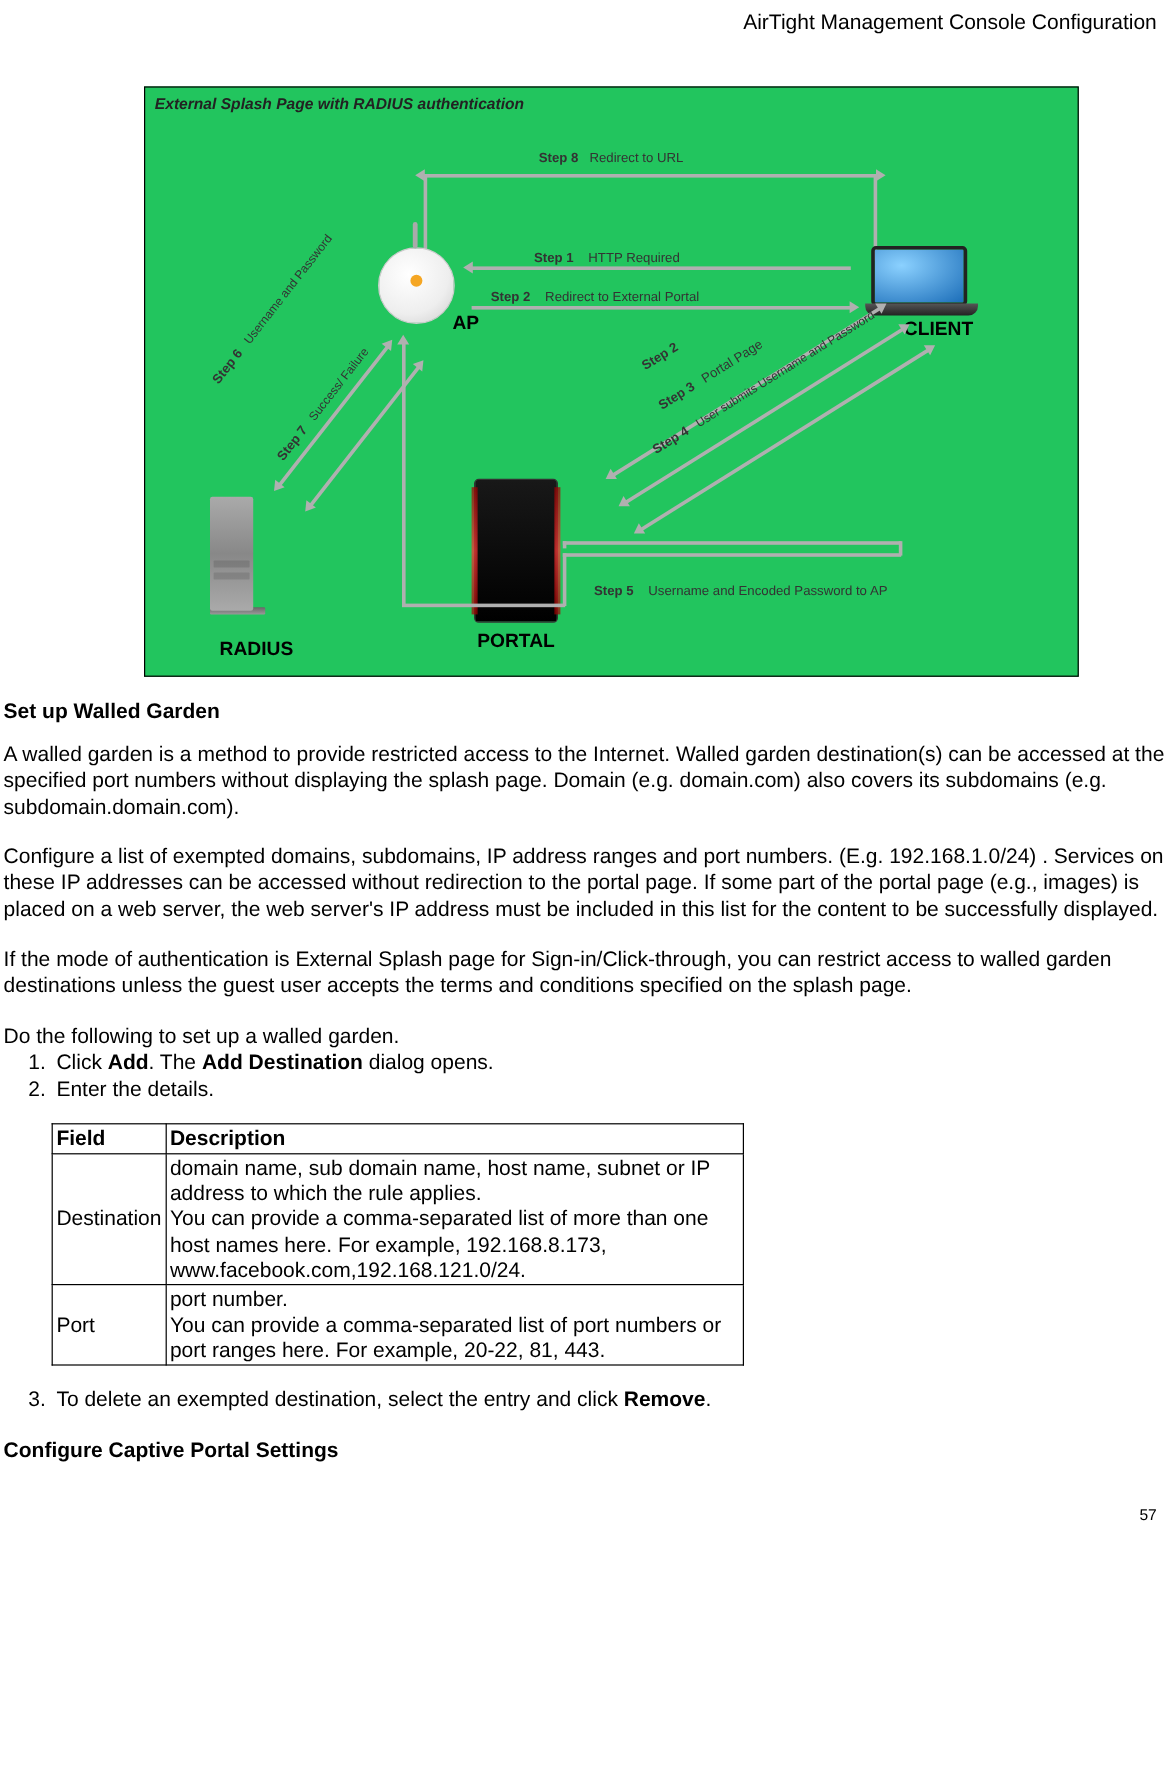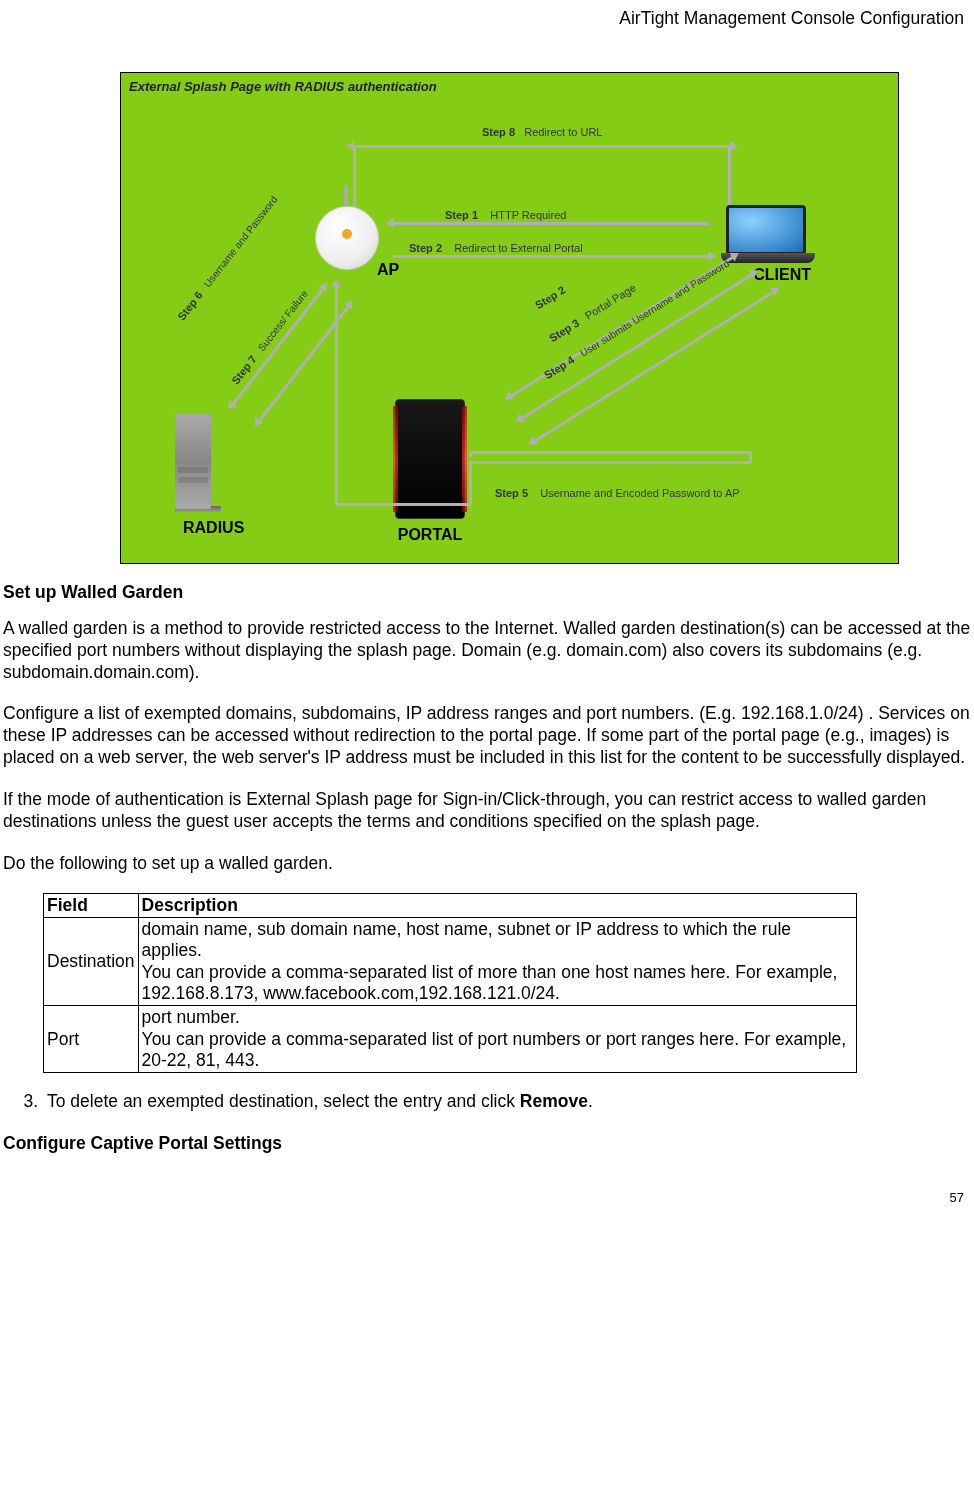--- a/index.html
+++ b/index.html
@@ -18,21 +18,21 @@
   .header {
     text-align: right;
     padding-right: 10px;
     font-size: 17.5px;
   }
   .diagram-container {
     border: 1px solid #000;
     margin: 42px 75px 18px 120px;
     position: relative;
     height: 490px;
-    background: #84cc16;
+    background: #22c55e;
     font-size: 11px;
     font-family: Arial, sans-serif;
   }
   .diagram-title {
     position: absolute;
     top: 6px;
     left: 8px;
     font-weight: bold;
     font-style: italic;
     font-size: 13px;
@@ -63,21 +63,21 @@
   .num-list {
     margin: 0;
     padding-left: 40px;
   }
   .num-list li {
     padding-left: 4px;
   }
   table.field-table {
     border-collapse: collapse;
     margin: 18px 0 18px 40px;
-    width: 814px;
+    width: 577px;
   }
   table.field-table th,
   table.field-table td {
     border: 1px solid #000;
     padding: 1px 3px;
     text-align: left;
     vertical-align: middle;
     font-size: 17.5px;
     line-height: 1.22;
   }
@@ -177,21 +177,21 @@
 <div class="page">
 
   <div class="header">AirTight Management Console Configuration</div>
 
   <div class="diagram-container">
     <div class="diagram-title">External Splash Page with RADIUS authentication</div>
 
     <div class="arrow l r" style="left:232px; top:72px; width:378px;"></div>
     <div style="position:absolute; left:232px; top:72px; width:3px; height:72px; background:#b0b0b0;"></div>
     <div style="position:absolute; left:607px; top:72px; width:3px; height:72px; background:#b0b0b0;"></div>
-    <div class="step-label" style="left:361px; top:53px;">
+    <div class="step-label" style="left:328px; top:53px;">
       <span>Step 8</span>&nbsp;&nbsp;
       <span class="step-sub">Redirect to URL</span>
     </div>
 
     <div class="device" style="left:194px; top:133px;">
       <div class="ap"></div>
       <div class="device-label" style="margin-left:62px; margin-top:-10px;">AP</div>
     </div>
 
     <div class="device" style="left:600px; top:132px;">
@@ -212,21 +212,21 @@
     <div class="step-label" style="left:288px; top:169px;">
       <span>Step 2</span>&nbsp;&nbsp;&nbsp;
       <span class="step-sub">Redirect to External Portal</span>
     </div>
 
     <div class="device" style="left:54px; top:341px;">
       <div class="server">
         <div class="server-body"></div>
         <div class="server-base"></div>
       </div>
-      <div class="device-label" style="margin-top:6px; margin-left:8px;">RADIUS</div>
+      <div class="device-label" style="margin-top:20px; margin-left:8px;">RADIUS</div>
     </div>
 
     <div class="device" style="left:274px; top:326px;">
       <div class="portal"></div>
       <div class="device-label" style="margin-top:6px;">PORTAL</div>
     </div>
 
     <div class="arrow l r" style="left:84px; top:272px; width:146px; transform:rotate(-52deg);"></div>
     <div class="arrow l r" style="left:110px; top:289px; width:146px; transform:rotate(-52deg);"></div>
     <div class="step-label" style="left:54px; top:242px; transform:rotate(-52deg); transform-origin:left top;">
@@ -269,20 +269,26 @@
 
   <div class="content">
     <div class="section-heading">Set up Walled Garden</div>
 
     <p class="para">A walled garden is a method to provide restricted access to the Internet. Walled garden destination(s) can be accessed at the specified port numbers without displaying the splash page. Domain (e.g. domain.com) also covers its subdomains (e.g. subdomain.domain.com).</p>
     <p class="para">Configure a list of exempted domains, subdomains, IP address ranges and port numbers. (E.g. 192.168.1.0/24) . Services on these IP addresses can be accessed without redirection to the portal page.  If some part of the portal page (e.g., images) is placed on a web server, the web server's IP address must be included in this list for the content to be successfully displayed.</p>
     <p class="para">If the mode of authentication is External Splash page for Sign-in/Click-through, you can restrict access to walled garden destinations unless the guest user accepts the terms and conditions specified on the splash page.</p>
 
     <p class="para-tight">Do the following to set up a walled garden.</p>
 
+    <ol class="num-list">
+      <li>
+        <span>Click </span><span class="b">Add</span><span>. The </span><span class="b">Add Destination</span><span> dialog opens.</span>
+      </li>
+      <li>Enter the details.</li>
+    </ol>
 
     <table class="field-table">
       <tbody>
           <tr>
         <th>Field</th>
         <th>Description</th>
       </tr>
       <tr>
         <td>Destination</td>
         <td style="white-space:pre-line;">domain name, sub domain name, host name, subnet or IP address to which the rule applies.

